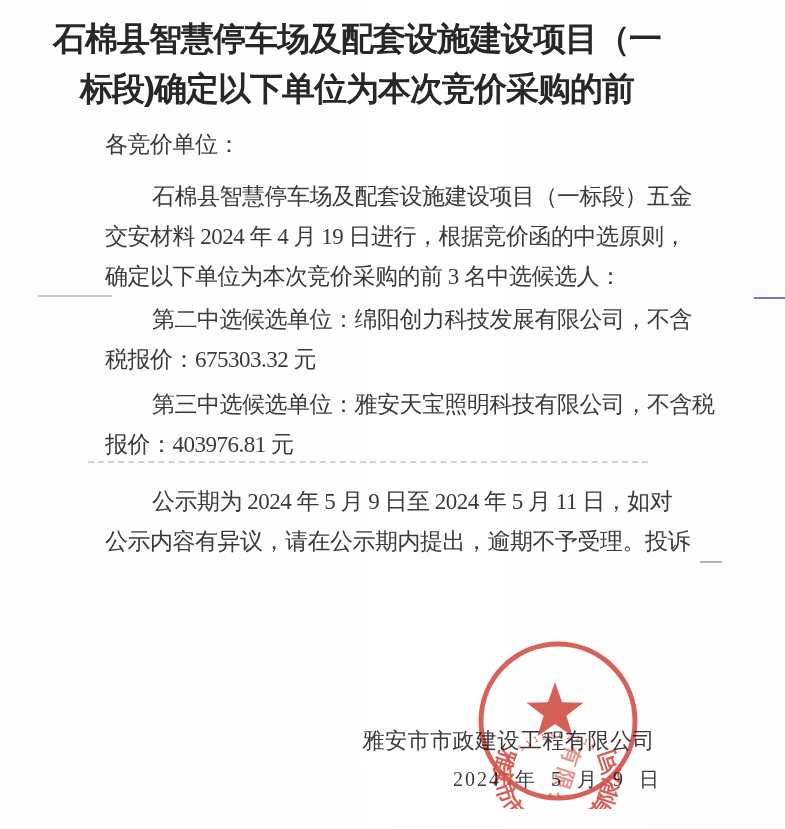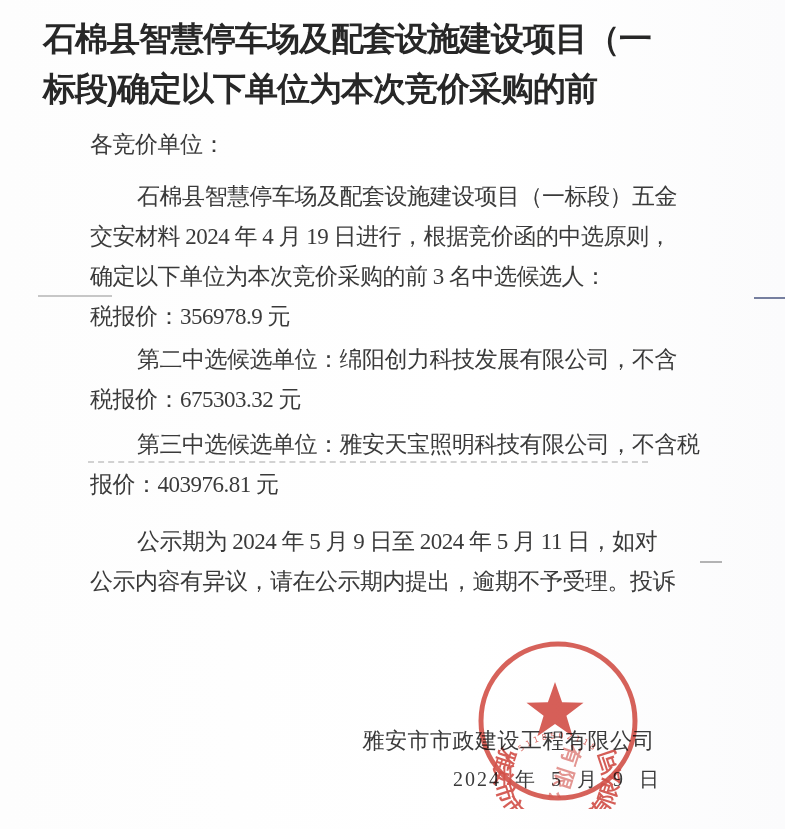--- a/index.html
+++ b/index.html
@@ -10,34 +10,33 @@
     position: relative;
     overflow: hidden;
   }
   .page {
     position: absolute; inset: 0;
     background: linear-gradient(90deg, #fdfdfd 0%, #ffffff 60%, #fbfbfc 100%);
   }
   
   .title-block {
     position: absolute; top: 14px; left: 0; width: 714px;
-    text-align: left;
+    text-align: center;
     color: #272727;
     font-family: "Liberation Sans", "DejaVu Sans", sans-serif;
     font-weight: bold;
-    margin-left: 43px;
   }
   .title-line {
     font-size: 33px;
     line-height: 50px;
     letter-spacing: -1px;
   }
   
   .body-block {
-    position: absolute; top: 125px; left: 90px; width: 590px;
+    position: absolute; top: 125px; left: 105px; width: 590px;
     color: #3a3a3a;
     font-size: 23px;
     letter-spacing: -0.5px;
   }
   .body-line {
     height: 40px; line-height: 40px;
     white-space: nowrap;
   }
   .indent { padding-left: 47px; }
   .m12 { margin-top: 12px; }
@@ -78,21 +77,20 @@
   <div class="title-block">
     <div class="title-line">石棉县智慧停车场及配套设施建设项目（一</div>
     <div class="title-line">标段)确定以下单位为本次竞价采购的前</div>
   </div>
 
   <div class="body-block">
     <div class="body-line">各竞价单位：</div>
     <div class="body-line indent m12">石棉县智慧停车场及配套设施建设项目（一标段）五金</div>
     <div class="body-line">交安材料 2024 年 4 月 19 日进行，根据竞价函的中选原则，</div>
     <div class="body-line">确定以下单位为本次竞价采购的前 3 名中选候选人：</div>
-    <div class="body-line">税报价：356978.9 元</div>
     <div class="body-line indent m3">第二中选候选单位：绵阳创力科技发展有限公司，不含</div>
     <div class="body-line">税报价：675303.32 元</div>
     <div class="body-line indent m5">第三中选候选单位：雅安天宝照明科技有限公司，不含税</div>
     <div class="body-line">报价：403976.81 元</div>
     <div class="body-line indent m1">公示期为 2024 年 5 月 9 日至 2024 年 5 月 11 日，如对</div>
     <div class="body-line">公示内容有异议，请在公示期内提出，逾期不予受理。投诉</div>
   </div>
 
   <div class="sig-company">雅安市市政建设工程有限公司</div>
   <div class="sig-date">2024 年 5 月 9 日</div>

